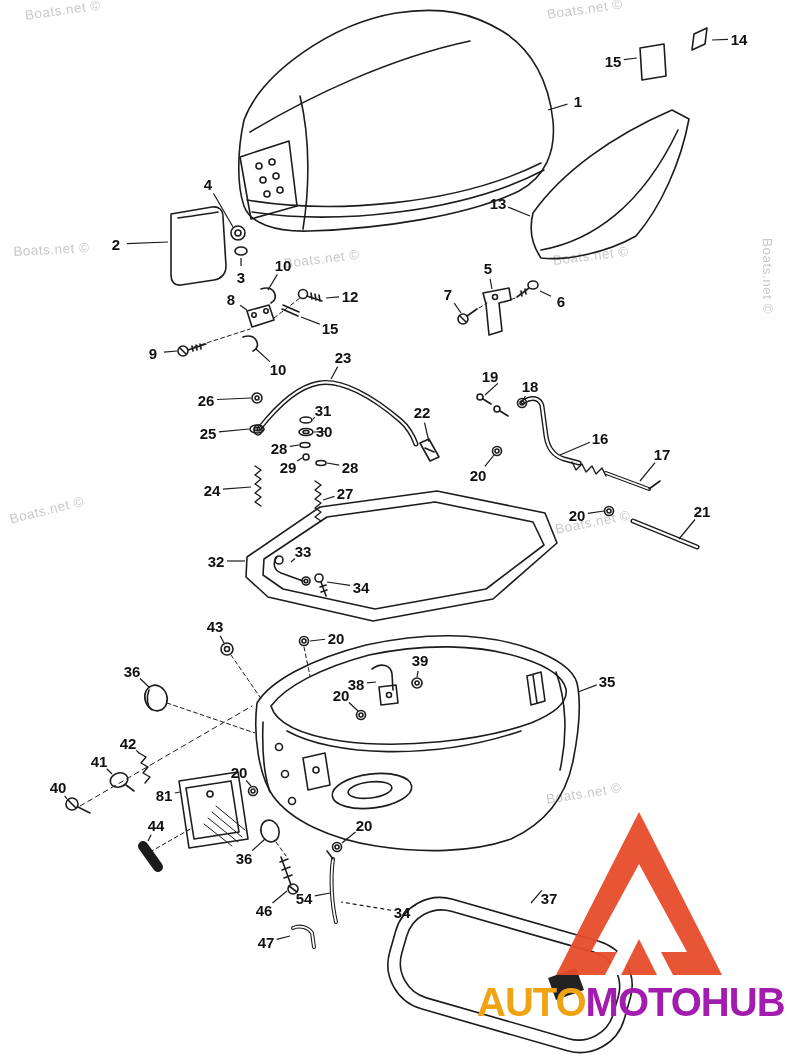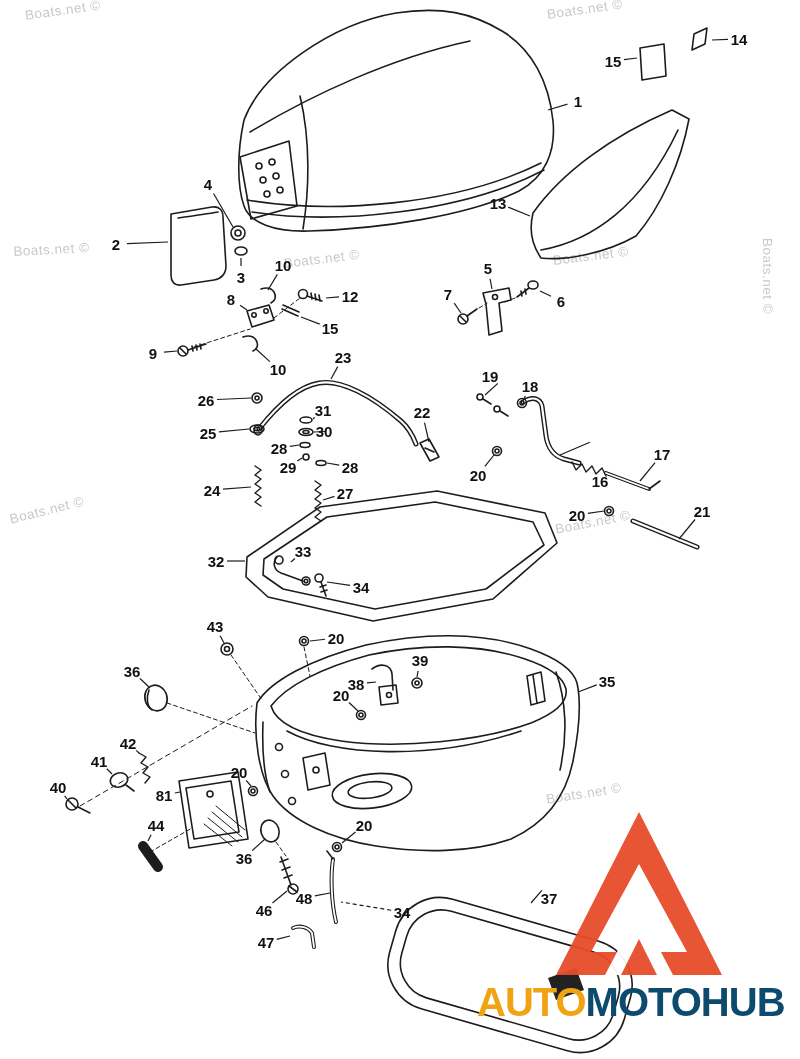--- a/index.html
+++ b/index.html
@@ -308,21 +308,21 @@
     <div class="part-label" style="left: 448px; top: 294px;">7</div>
     <div class="part-label" style="left: 231px; top: 299px;">8</div>
     <div class="part-label" style="left: 153px; top: 353px;">9</div>
     <div class="part-label" style="left: 283px; top: 265px;">10</div>
     <div class="part-label" style="left: 278px; top: 369px;">10</div>
     <div class="part-label" style="left: 330px; top: 328px;">15</div>
     <div class="part-label" style="left: 350px; top: 296px;">12</div>
     <div class="part-label" style="left: 498px; top: 203px;">13</div>
     <div class="part-label" style="left: 739px; top: 39px;">14</div>
     <div class="part-label" style="left: 613px; top: 61px;">15</div>
-    <div class="part-label" style="left: 600px; top: 438px; margin-top: 43px;">16</div>
+    <div class="part-label" style="left: 600px; top: 438px;">16</div>
     <div class="part-label" style="left: 662px; top: 454px;">17</div>
     <div class="part-label" style="left: 530px; top: 386px;">18</div>
     <div class="part-label" style="left: 490px; top: 376px;">19</div>
     <div class="part-label" style="left: 478px; top: 475px;">20</div>
     <div class="part-label" style="left: 577px; top: 515px;">20</div>
     <div class="part-label" style="left: 336px; top: 638px;">20</div>
     <div class="part-label" style="left: 341px; top: 695px;">20</div>
     <div class="part-label" style="left: 239px; top: 772px;">20</div>
     <div class="part-label" style="left: 364px; top: 825px;">20</div>
     <div class="part-label" style="left: 702px; top: 511px;">21</div>
@@ -348,18 +348,18 @@
     <div class="part-label" style="left: 356px; top: 684px;">38</div>
     <div class="part-label" style="left: 420px; top: 660px;">39</div>
     <div class="part-label" style="left: 58px; top: 787px;">40</div>
     <div class="part-label" style="left: 99px; top: 761px;">41</div>
     <div class="part-label" style="left: 128px; top: 743px;">42</div>
     <div class="part-label" style="left: 215px; top: 626px; text-align: right;">43</div>
     <div class="part-label" style="left: 156px; top: 825px;">44</div>
     <div class="part-label" style="left: 164px; top: 795px;">81</div>
     <div class="part-label" style="left: 264px; top: 910px;">46</div>
     <div class="part-label" style="left: 266px; top: 942px;">47</div>
-    <div class="part-label" style="left: 304px; top: 898px;">48</div>
+    <div class="part-label" style="left: 304px; top: 898px;">54</div>
   </div>
 
 <div id="wordmark">
-  <span style="color: rgb(240, 164, 19);">AUTO</span><span style="color: #0c4a6e;">MOTOHUB</span>
+  <span style="color: rgb(240, 164, 19);">AUTO</span><span style="color: #a21caf;">MOTOHUB</span>
 </div>
 
 </body></html>

